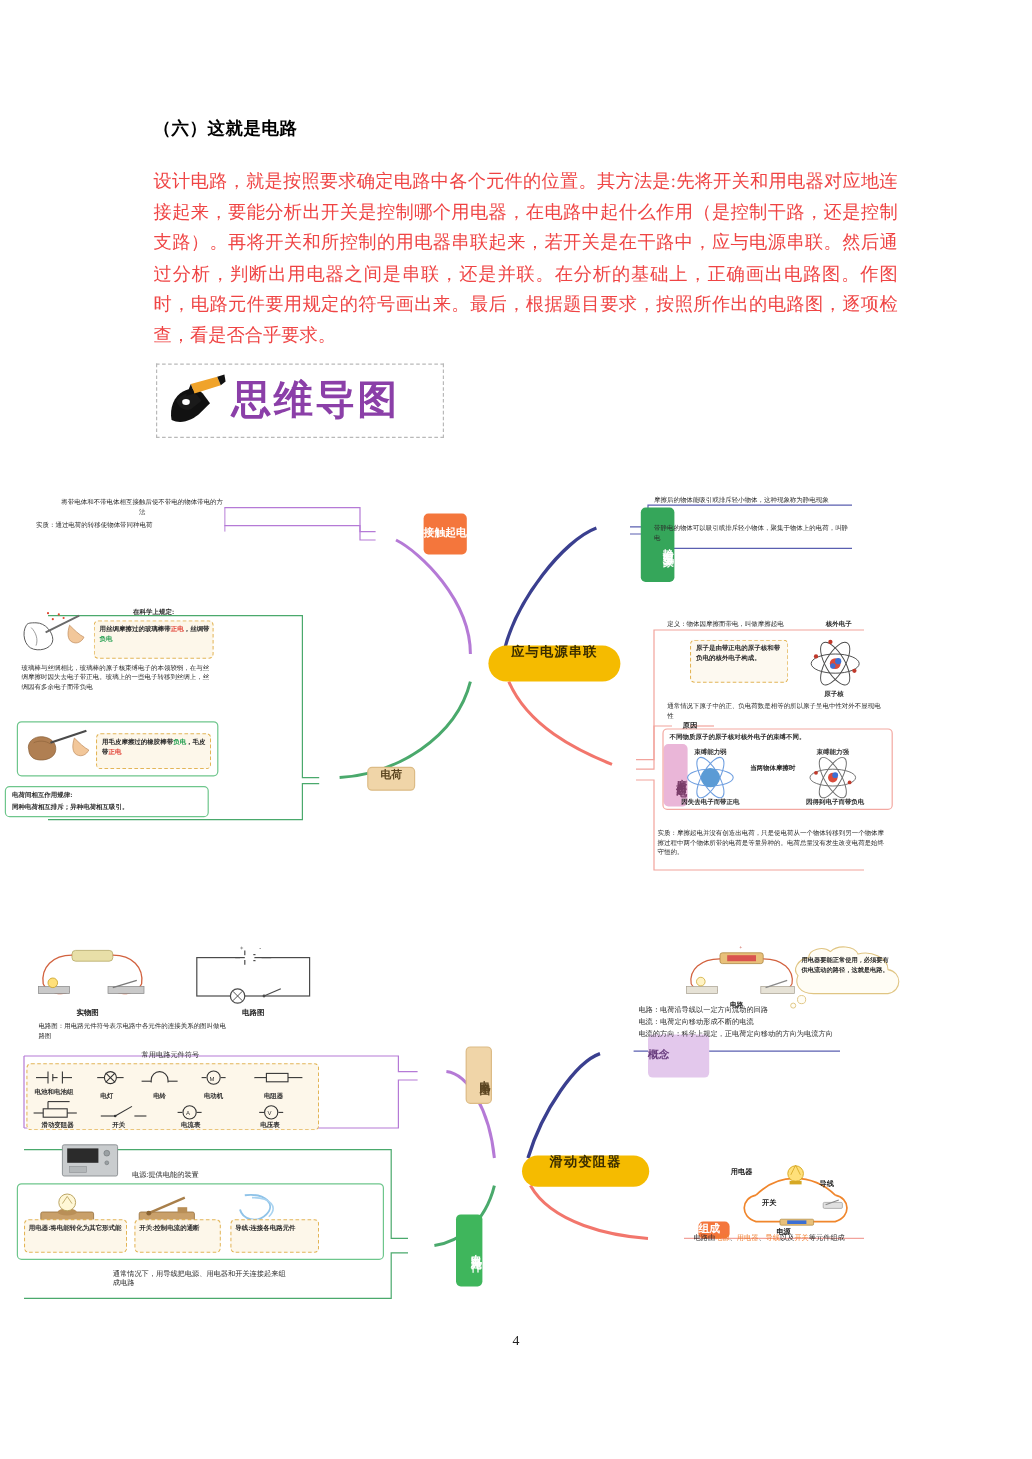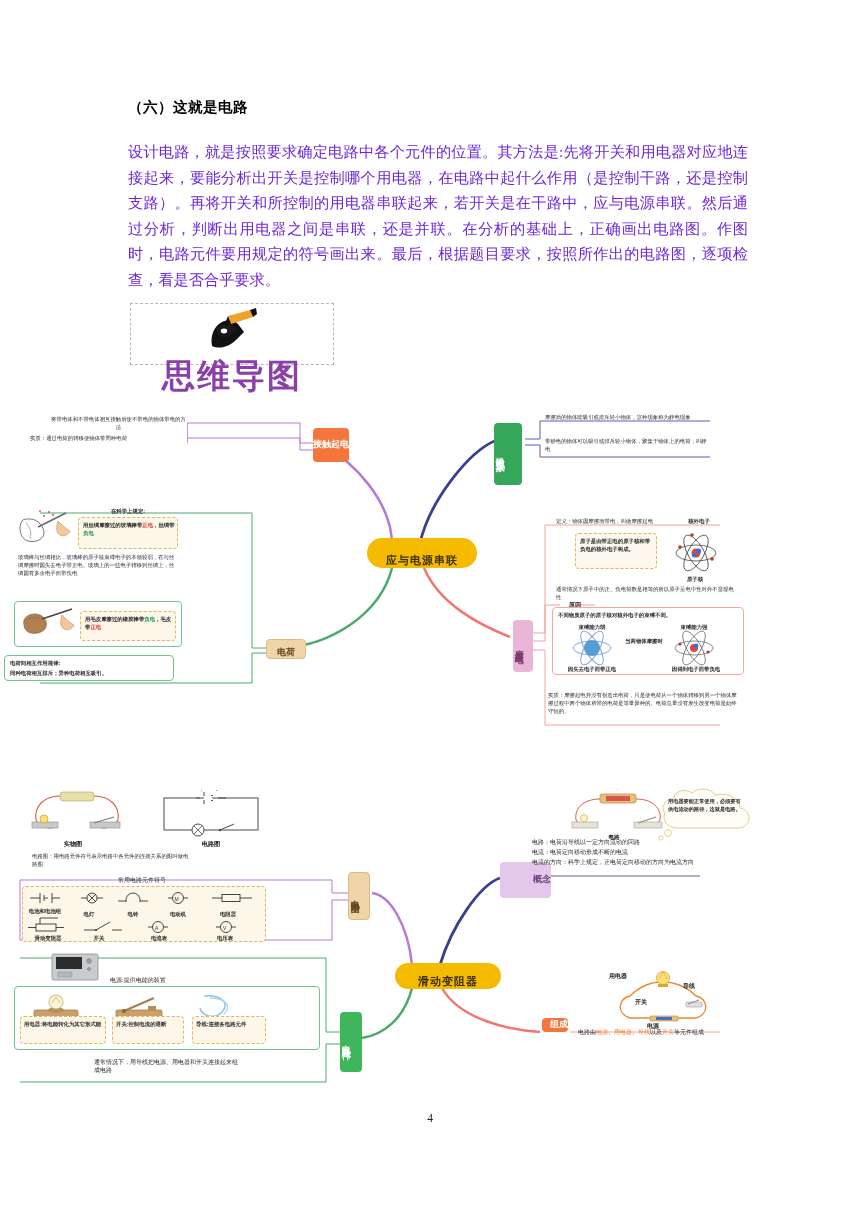--- a/index.html
+++ b/index.html
@@ -4,39 +4,39 @@
 <style>
   html,body{margin:0;padding:0;background:#9a9a9a;}
   body{font-family:"Liberation Serif","DejaVu Serif",serif;}
   .page{
     position:relative;width:860px;height:1216px;background:#fff;margin:0 auto;
     overflow:hidden;
   }
   
   .doc{position:absolute;left:128px;top:98px;width:620px;}
   .heading{font-size:14.5px;font-weight:bold;color:#000;letter-spacing:.5px;margin:0 0 22px 0;}
-  .para{font-size:15.2px;line-height:25.6px;color:#6d28d9;text-align:justify;margin:0;}
+  .para{font-size:15.2px;line-height:25.6px;color:#ef4444;text-align:justify;margin:0;}
   
   .banner{
-    position:absolute;left:130px;top:303px;width:204px;height:62px;
+    position:absolute;left:130px;top:303px;width:240px;height:62px;
     border:1px dashed #b9b9b9;display:flex;align-items:center;gap:4px;padding:0 6px;
-    box-sizing:border-box;background:#fff;flex-direction:column;
+    box-sizing:border-box;background:#fff;
   }
   .banner .pen{width:52px;height:48px;flex:0 0 52px;}
   .banner .btitle{
     font-size:33px;font-weight:bold;color:#8b3fa8;letter-spacing:2px;
     font-family:"Liberation Serif",serif;line-height:1;
   }
   
   .map{position:absolute;left:0;width:860px;}
   .map svg{position:absolute;left:0;top:0;overflow:visible;}
   .node{
-    position:absolute;box-sizing:border-box;display:flex;align-items:flex-end;
+    position:absolute;box-sizing:border-box;display:flex;align-items:flex-start;
     justify-content:center;text-align:center;font-family:Liberation Sans, sans-serif;
-    font-weight:bold;line-height:1.25;
+    font-weight:bold;line-height:1.25;margin-left:40px;
   }
   .n-center{background:#f5bb00;color:#3a2d00;border-radius:16px;font-size:11px;letter-spacing:1px;}
   .n-orange{background:#f4763c;color:#fff;border-radius:4px;font-size:9px;}
   .n-green{background:#35a65a;color:#fff;border-radius:4px;font-size:9px;}
   .n-pink{background:#eab6d8;color:#7a3d69;border-radius:4px;font-size:9px;}
   .n-tan{background:#f0d5a8;color:#5b4520;border:1px solid #dcbb85;border-radius:4px;font-size:9px;}
   .n-purple{background:#e3c8ec;color:#6b3f80;border-radius:4px;font-size:9px;}
   .n-green2{background:#3fb65c;color:#fff;border-radius:4px;font-size:9px;}
   .n-orange2{background:#f4763c;color:#fff;border-radius:4px;font-size:9px;}
   .vert{writing-mode:vertical-rl;text-orientation:upright;letter-spacing:2px;}

